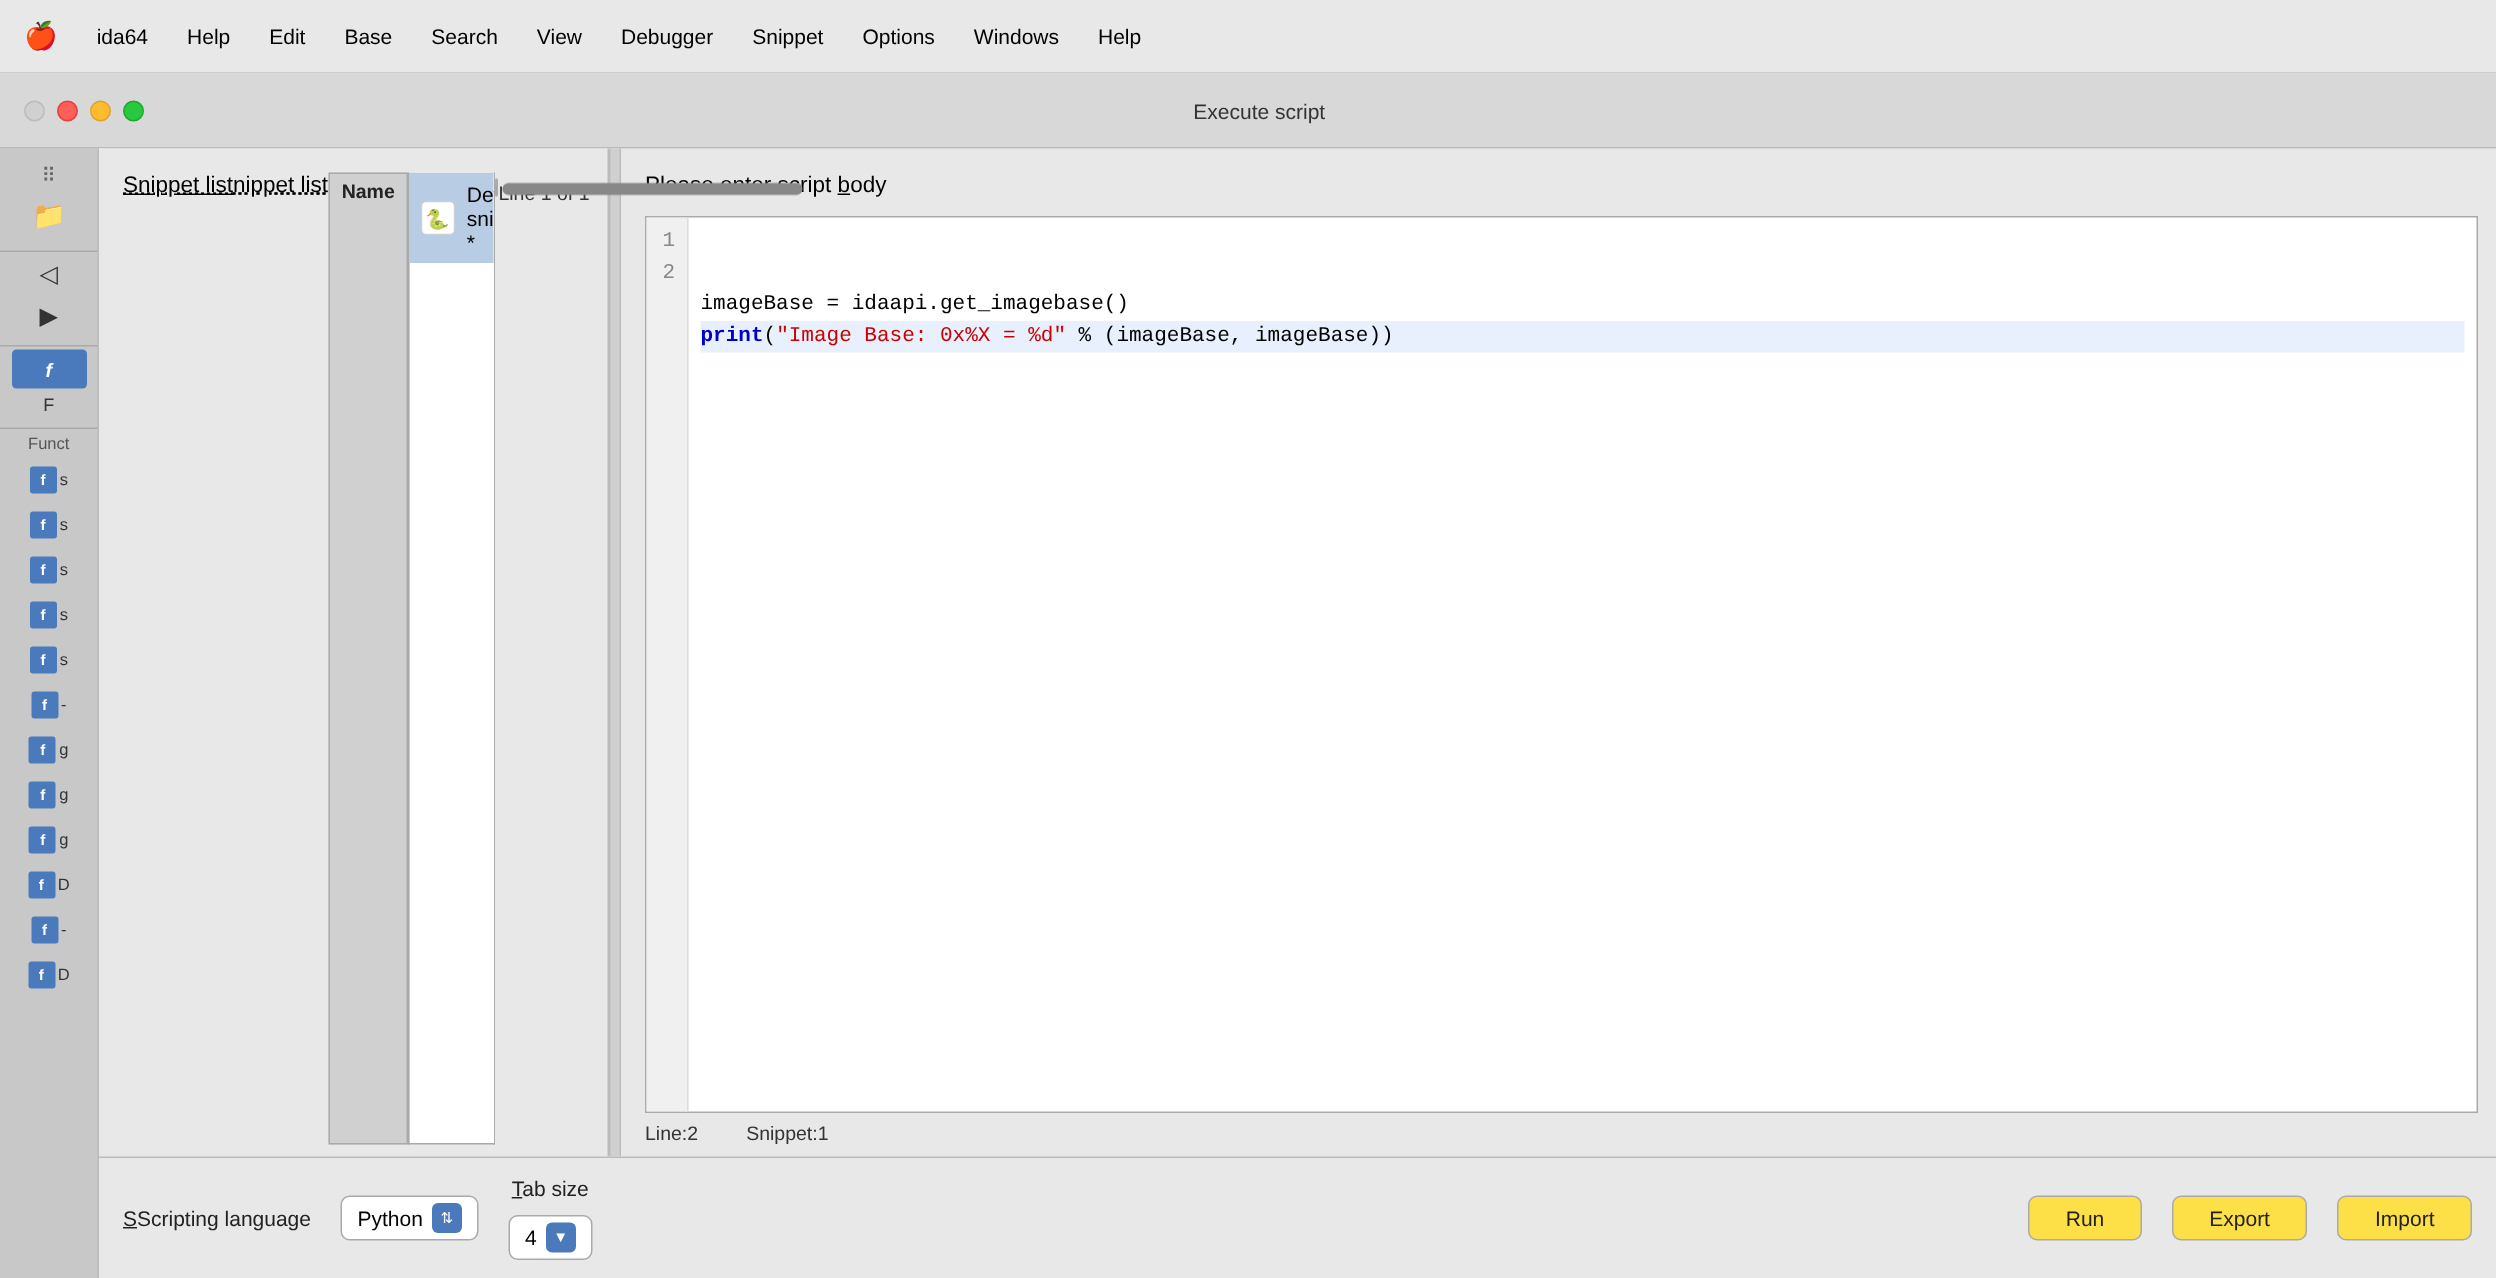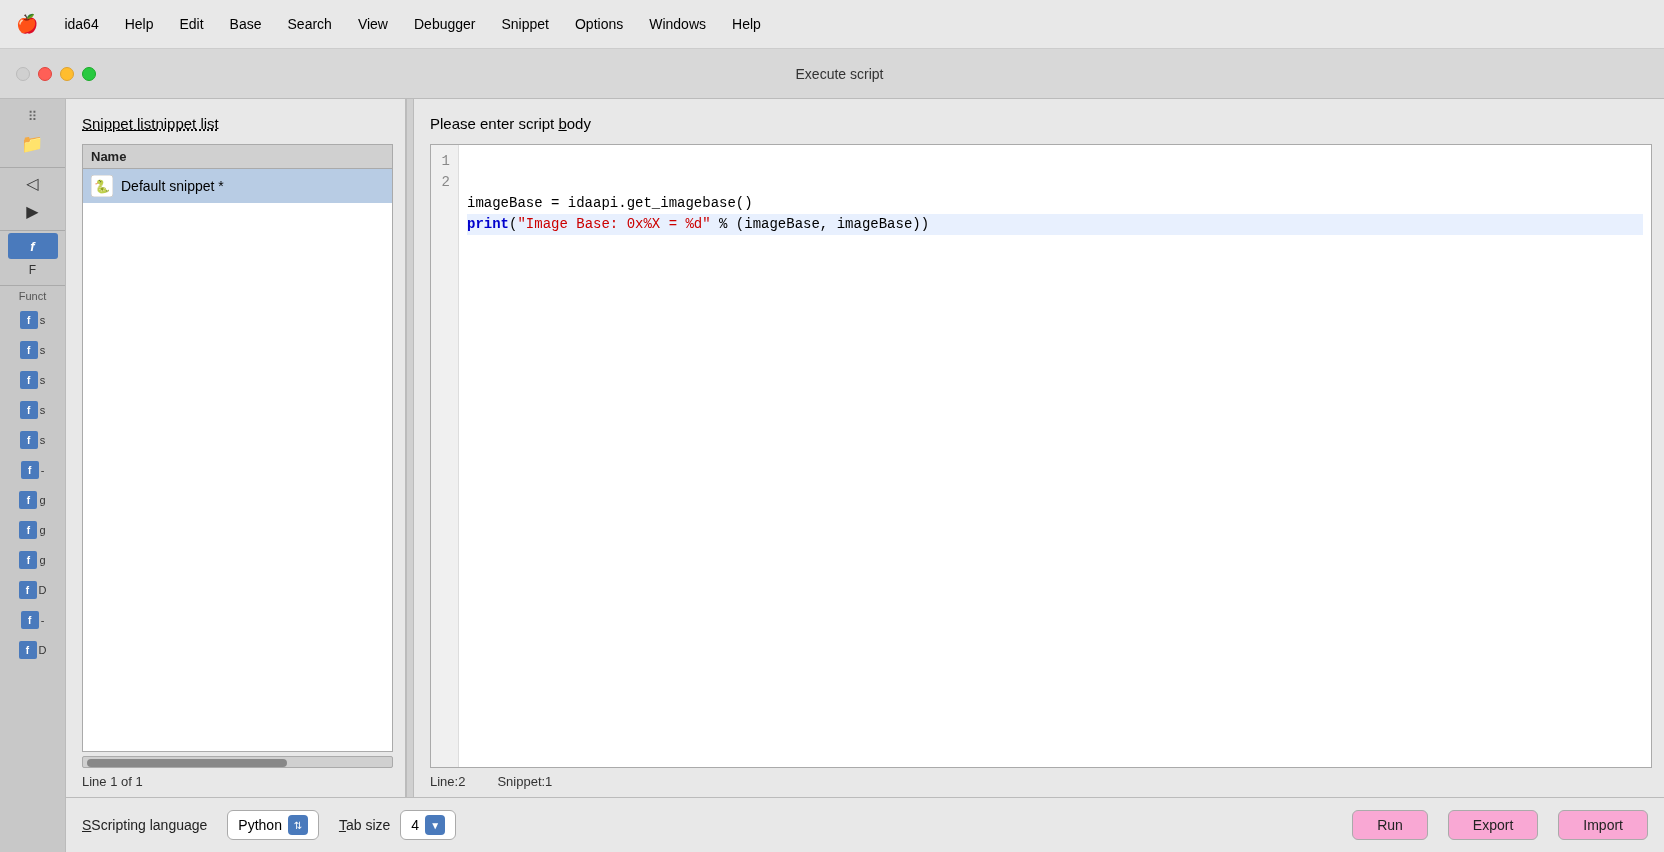--- a/index.html
+++ b/index.html
@@ -156,21 +156,21 @@
     .dialog-body {
       display: flex;
       flex: 1;
       padding: 0;
     }
 
     
     .snippet-panel {
       width: 340px;
       display: flex;
-      flex-direction: column;
+      flex-direction: row;
       padding: 16px 12px 8px 16px;
       background: #e8e8e8;
       border-right: 1px solid #bbb;
     }
 
     .snippet-title {
       font-size: 15px;
       font-weight: 500;
       color: #000;
       margin-bottom: 12px;
@@ -347,20 +347,21 @@
       display: flex;
       align-items: center;
       justify-content: center;
       font-size: 10px;
     }
 
     .tab-size-control {
       display: flex;
       align-items: center;
       gap: 10px;
+      flex-direction: column;
     }
 
     .tab-size-select {
       display: flex;
       align-items: center;
       background: white;
       border: 1px solid #aaa;
       border-radius: 6px;
       padding: 4px 10px;
       font-size: 14px;
@@ -373,21 +374,21 @@
       border-radius: 4px;
       width: 20px;
       height: 20px;
       display: flex;
       align-items: center;
       justify-content: center;
       font-size: 10px;
     }
 
     .action-btn {
-      background: #f9a8d4;
+      background: #fde047;
       border: 1px solid #aaa;
       border-radius: 6px;
       padding: 6px 24px;
       font-size: 14px;
       cursor: pointer;
       color: #222;
     }
 
     .spacer { flex: 1; }
 

